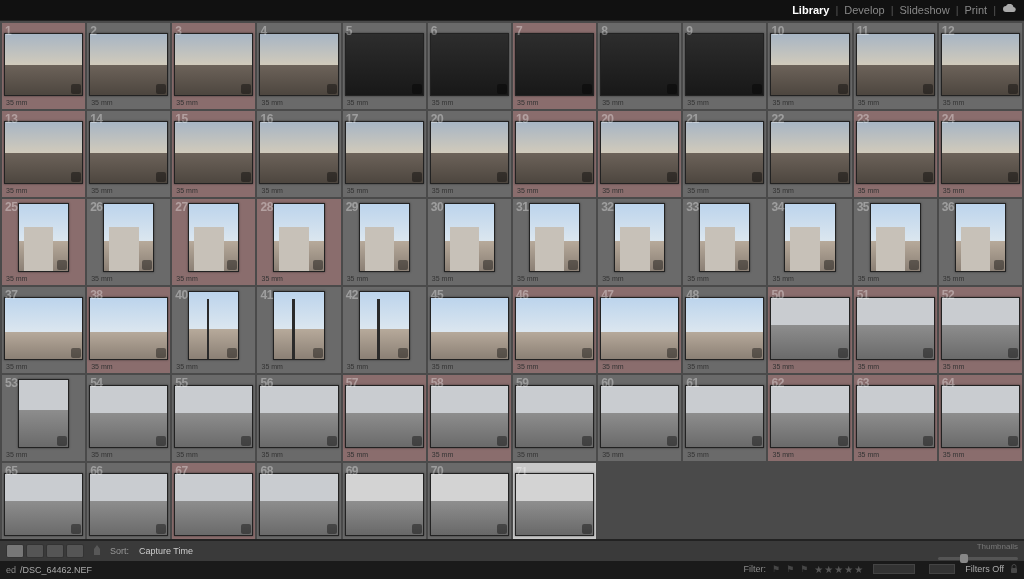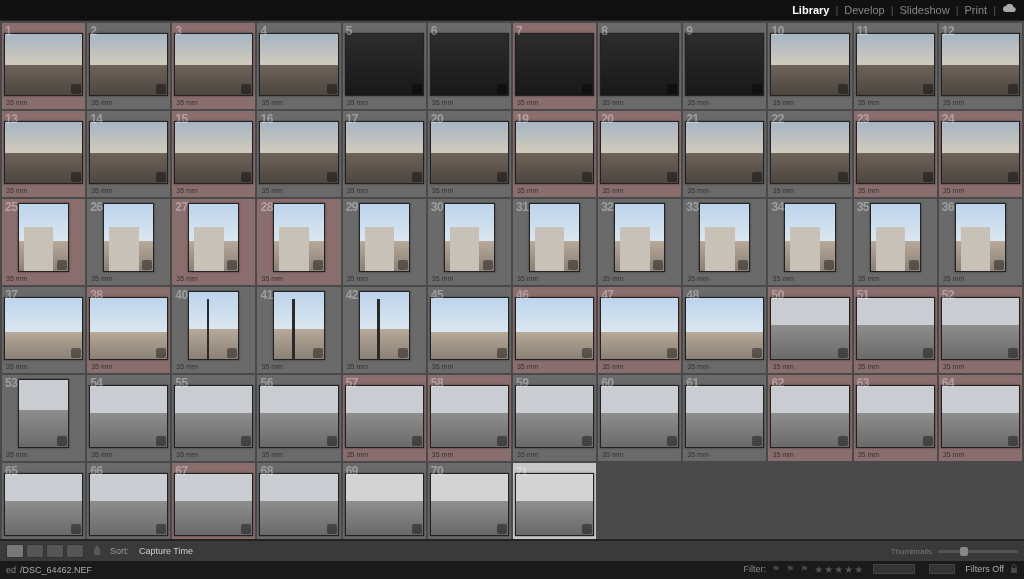--- a/index.html
+++ b/index.html
@@ -29,21 +29,21 @@
   .bldg{position:absolute;bottom:0;background:#3d3a36;}
   .dark{background:linear-gradient(#2d2d2d,#181818);}
   .street{position:absolute;inset:0;background:linear-gradient(#c9ccd0 0%,#c9ccd0 45%,#8d8d8d 45%,#6a6a6a 100%);}
   .bw{filter:grayscale(1) contrast(1.1);}
   
   .toolbar{height:20px;background:#3a3a3a;border-top:1px solid #222;display:flex;align-items:center;padding:0 6px;font-size:9px;color:#999;gap:8px;}
   .toolbar .view-btns{display:flex;gap:2px;}
   .toolbar .vbtn{width:16px;height:12px;background:#555;border:1px solid #333;border-radius:2px;}
   .toolbar .vbtn.active{background:#777;}
   .toolbar .sort-field{color:#ccc;margin-left:2px;}
-  .toolbar .right{margin-left:auto;display:flex;align-items:center;gap:6px;}
+  .toolbar .right{margin-left:auto;display:flex;align-items:flex-end;gap:6px;flex-direction:column;}
   .toolbar .slider{width:80px;height:3px;background:#555;border-radius:2px;position:relative;}
   .toolbar .slider .knob{position:absolute;left:28%;top:-3px;width:8px;height:9px;background:#888;border-radius:2px;}
   
   .status{height:18px;background:#1a1a1a;display:flex;align-items:center;padding:0 6px;font-size:9px;color:#888;justify-content:space-between;}
   .status .stars{display:flex;gap:1px;}
   .status .star{color:#555;font-size:10px;}
   .status .bar{width:40px;height:8px;background:#333;border:1px solid #444;margin:0 4px;}
   .status .left-status{display:flex;align-items:center;gap:4px;}
   .status .right-status{display:flex;gap:6px;}
 </style>

